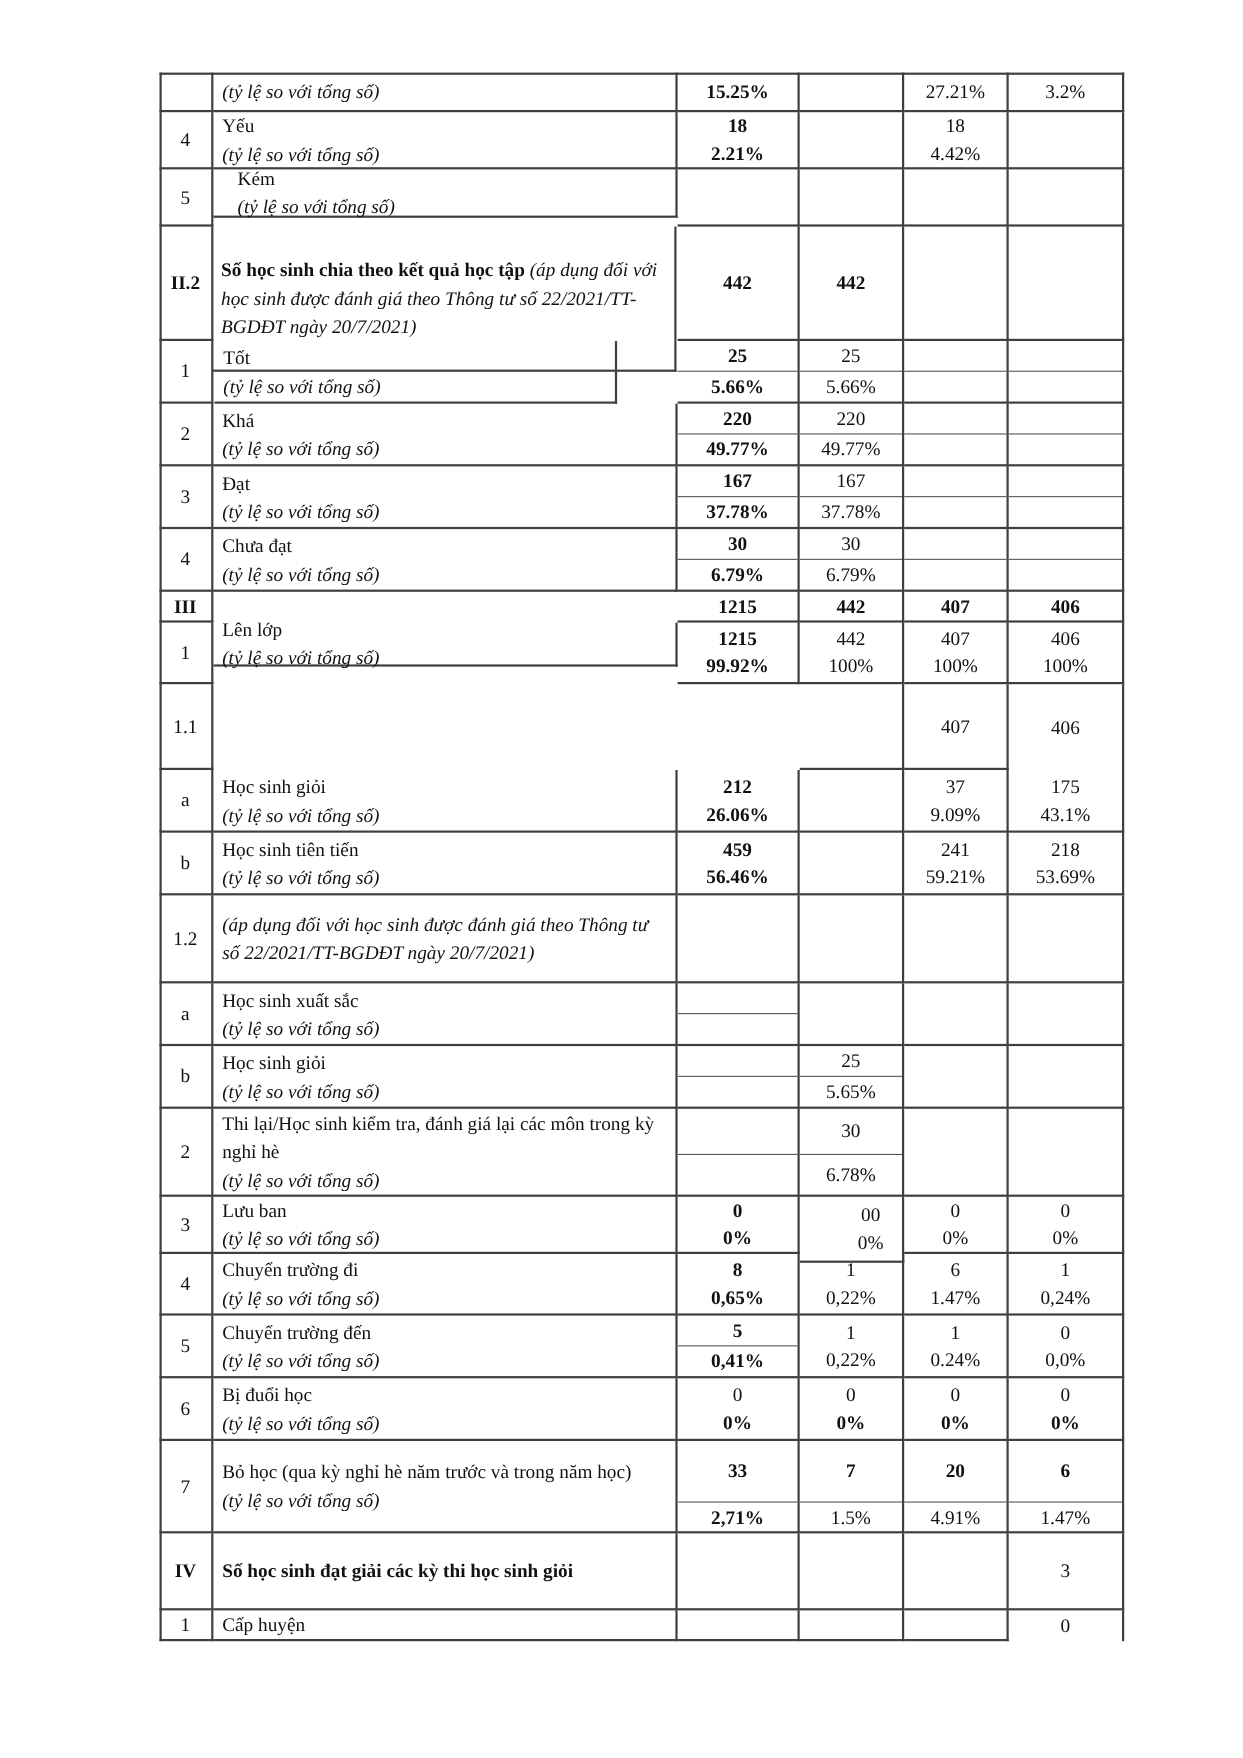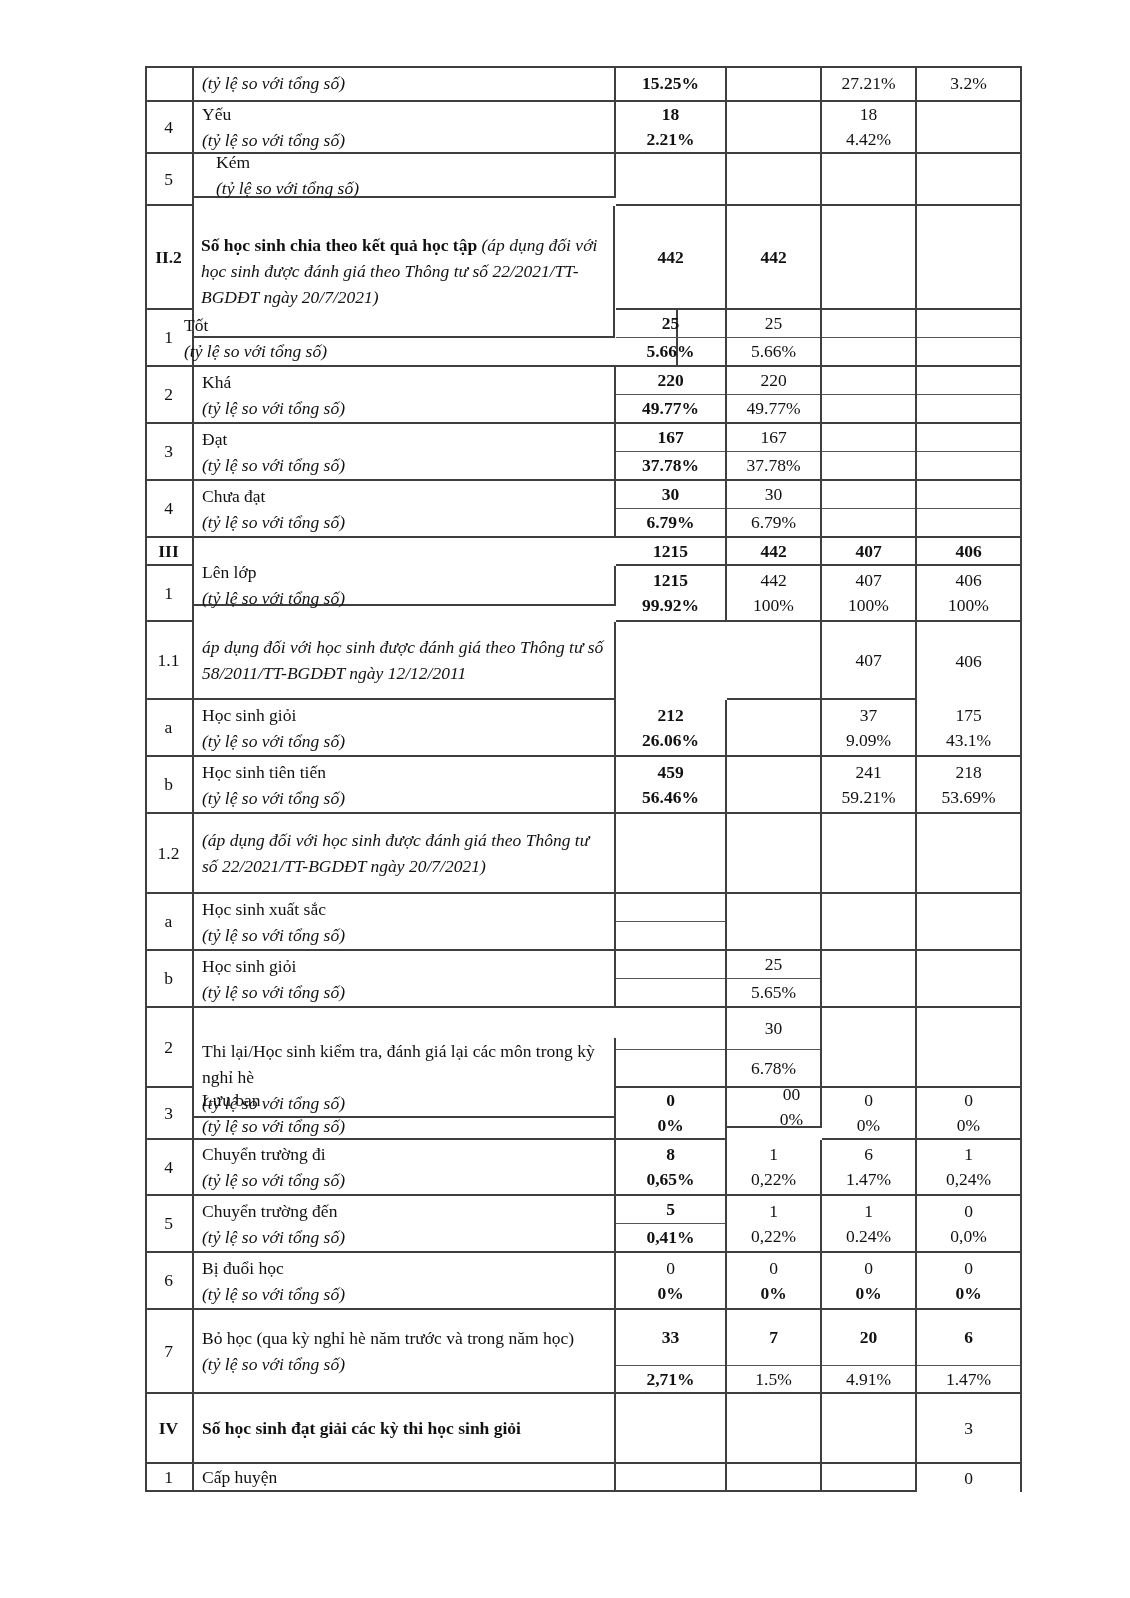--- a/index.html
+++ b/index.html
@@ -86,21 +86,21 @@
       <div class="ln b">442</div>
     </div>
     <div class="cell" style="left: 582px; top: 140px; width: 95px; height: 104px;">
       <div class="ln b">442</div>
     </div>
     <div class="cell" style="left: 677px; top: 140px; width: 95px; height: 104px;"></div>
     <div class="cell" style="left: 772px; top: 140px; width: 105px; height: 104px;"></div>
     <div class="cell numcell" style="left: 0px; top: 244px; width: 49px; height: 57px;">
       <div class="ln">1</div>
     </div>
-    <div class="cell labelcell" style="left: 31px; top: 244px; width: 502px; height: 57px;">
+    <div class="cell labelcell" style="left: 50px; top: 244px; width: 366px; height: 57px;">
       <div class="labelwrap"><span class="seg-inline">Tốt</span><div class="seg-block i">(tỷ lệ so với tổng số)</div></div>
     </div>
     <div class="cell" style="left: 471px; top: 244px; width: 111px; height: 57px;">
       <div class="sub split-top" style="height: 28px;">
         <div class="ln b">25</div>
       </div>
       <div class="sub" style="height: 27px;">
         <div class="ln b">5.66%</div>
       </div>
     </div>
@@ -242,23 +242,20 @@
     <div class="cell" style="left: 677px; top: 500px; width: 95px; height: 56px;">
       <div class="ln">407</div>
       <div class="ln">100%</div>
     </div>
     <div class="cell" style="left: 772px; top: 500px; width: 105px; height: 56px;">
       <div class="ln">406</div>
       <div class="ln">100%</div>
     </div>
     <div class="cell numcell" style="left: 0px; top: 556px; width: 49px; height: 78px;">
       <div class="ln">1.1</div>
-    </div>
-    <div class="cell labelcell" style="left: 49px; top: 556px; width: 422px; height: 78px;">
-      <div class="labelwrap"><span class="seg-inline i">áp dụng đối với học sinh được đánh giá theo Thông tư số 58/2011/TT-BGDĐT ngày 12/12/2011</span></div>
     </div>
     <div class="cell" style="left: 582px; top: 556px; width: 95px; height: 78px;"></div>
     <div class="cell" style="left: 677px; top: 556px; width: 95px; height: 78px;">
       <div class="ln">407</div>
     </div>
     <div class="cell" style="left: 772px; top: 556px; width: 105px; height: 135px;">
       <div class="sub" style="height: 78px;">
         <div class="ln">406</div>
       </div>
       <div class="sub" style="height: 55px;">
@@ -339,21 +336,21 @@
       </div>
       <div class="sub" style="height: 27px;">
         <div class="ln">5.65%</div>
       </div>
     </div>
     <div class="cell" style="left: 677px; top: 885px; width: 95px; height: 57px;"></div>
     <div class="cell" style="left: 772px; top: 885px; width: 105px; height: 57px;"></div>
     <div class="cell numcell" style="left: 0px; top: 942px; width: 49px; height: 80px;">
       <div class="ln">2</div>
     </div>
-    <div class="cell labelcell" style="left: 49px; top: 942px; width: 422px; height: 80px; margin-top: 30px;">
+    <div class="cell labelcell" style="left: 49px; top: 942px; width: 422px; height: 80px;">
       <div class="labelwrap"><span class="seg-inline">Thi lại/Học sinh kiểm tra, đánh giá lại các môn trong kỳ nghỉ hè</span><div class="seg-block i">(tỷ lệ so với tổng số)</div></div>
     </div>
     <div class="cell" style="left: 471px; top: 942px; width: 111px; height: 80px;">
       <div class="sub split-top" style="height: 42px;"></div>
       <div class="sub" style="height: 36px;"></div>
     </div>
     <div class="cell" style="left: 582px; top: 942px; width: 95px; height: 80px;">
       <div class="sub split-top" style="height: 42px;">
         <div class="ln">30</div>
       </div>
@@ -366,21 +363,21 @@
     <div class="cell numcell" style="left: 0px; top: 1022px; width: 49px; height: 52px;">
       <div class="ln">3</div>
     </div>
     <div class="cell labelcell" style="left: 49px; top: 1022px; width: 422px; height: 52px;">
       <div class="labelwrap"><span class="seg-inline">Lưu ban</span><div class="seg-block i">(tỷ lệ so với tổng số)</div></div>
     </div>
     <div class="cell" style="left: 471px; top: 1022px; width: 111px; height: 52px;">
       <div class="ln b">0</div>
       <div class="ln b">0%</div>
     </div>
-    <div class="cell" style="left: 582px; top: 1022px; width: 95px; height: 40px; padding-left: 36px;">
+    <div class="cell" style="left: 582px; top: 1022px; width: 95px; height: 60px; padding-left: 36px;">
       <div class="ln">00</div>
       <div class="ln">0%</div>
     </div>
     <div class="cell" style="left: 677px; top: 1022px; width: 95px; height: 52px;">
       <div class="ln">0</div>
       <div class="ln">0%</div>
     </div>
     <div class="cell" style="left: 772px; top: 1022px; width: 105px; height: 52px;">
       <div class="ln">0</div>
       <div class="ln">0%</div>

